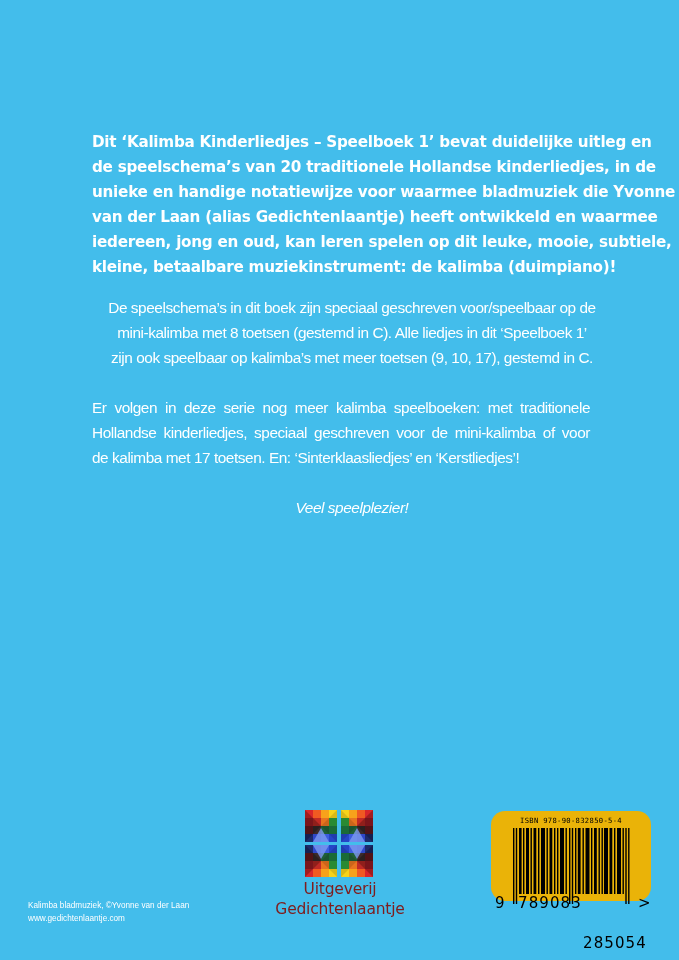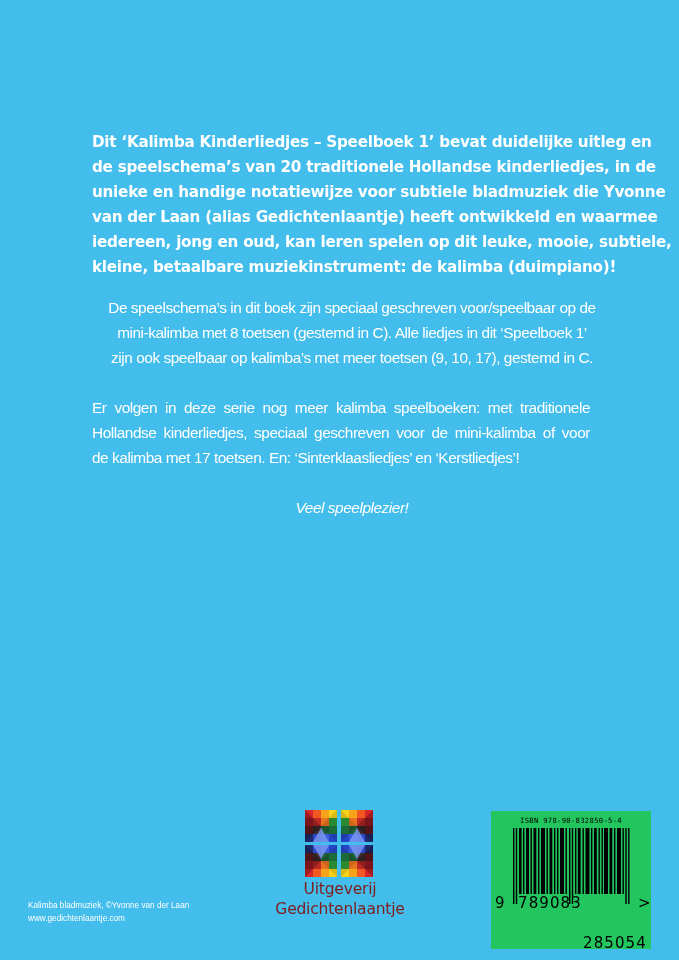--- a/index.html
+++ b/index.html
@@ -57,22 +57,23 @@
     font-size: 8.2px;
     line-height: 13px;
     font-family: "Liberation Sans", sans-serif;
   }
   .credit .line1 { }
   .credit .line2 { font-weight: normal; }
 
   .barcode-box {
     position: absolute;
     left: 491px; top: 811px;
-    width: 160px; height: 138px;
-    background: #22c55e;
+    width: 160px; height: 90px;
+    background: #eab308;
+    border-radius: 14px;
   }
   .isbn-label {
     position: absolute;
     left: 0; right: 0; top: 5px;
     text-align: center;
     font-family: "DejaVu Sans Mono", monospace;
     font-size: 7.2px;
     color: #000;
     letter-spacing: 0.3px;
   }
@@ -91,21 +92,21 @@
   .d-left { left: 27px; letter-spacing: 1.1px; }
   .d-right { left: 92px; letter-spacing: 1.1px; margin-top: 40px; }
   .d-arrow { left: 147px; }
 </style>
 </head>
 <body>
 
 <div class="text-block intro">
   <p>Dit ‘Kalimba Kinderliedjes – Speelboek 1’ bevat duidelijke uitleg en</p>
   <p>de speelschema’s van 20 traditionele Hollandse kinderliedjes, in de</p>
-  <p>unieke en handige notatiewijze voor subtiele bladmuziek die Yvonne</p>
+  <p>unieke en handige notatiewijze voor waarmee bladmuziek die Yvonne</p>
   <p>van der Laan (alias Gedichtenlaantje) heeft ontwikkeld en waarmee</p>
   <p>iedereen, jong en oud, kan leren spelen op dit leuke, mooie, subtiele,</p>
   <p>kleine, betaalbare muziekinstrument: de kalimba (duimpiano)!</p>
 </div>
 
 <div class="text-block body-p para2">
   <p>De speelschema’s in dit boek zijn speciaal geschreven voor/speelbaar op de</p>
   <p>mini-kalimba met 8 toetsen (gestemd in C). Alle liedjes in dit ‘Speelboek 1’</p>
   <p>zijn ook speelbaar op kalimba’s met meer toetsen (9, 10, 17), gestemd in C.</p>
 </div>

